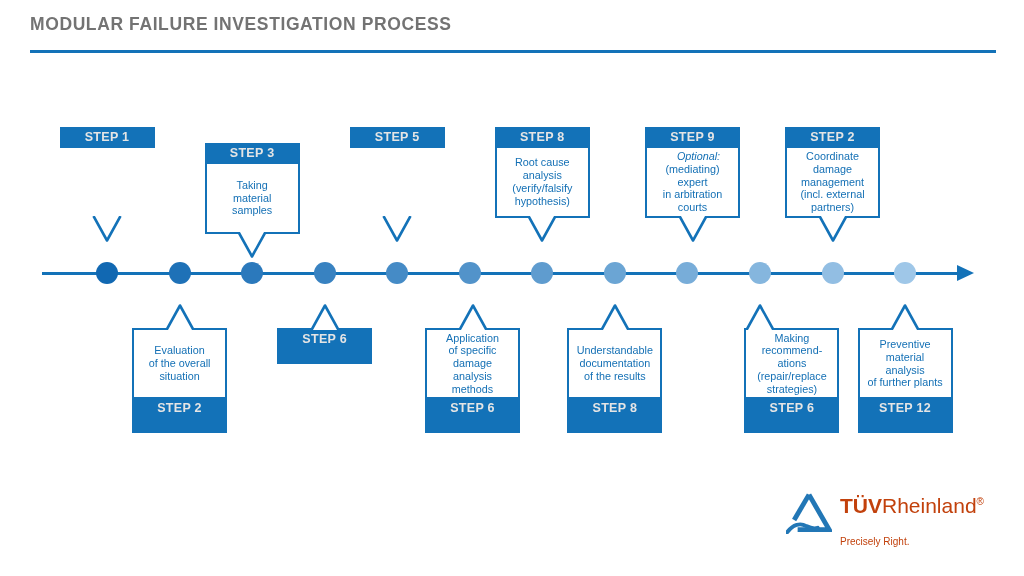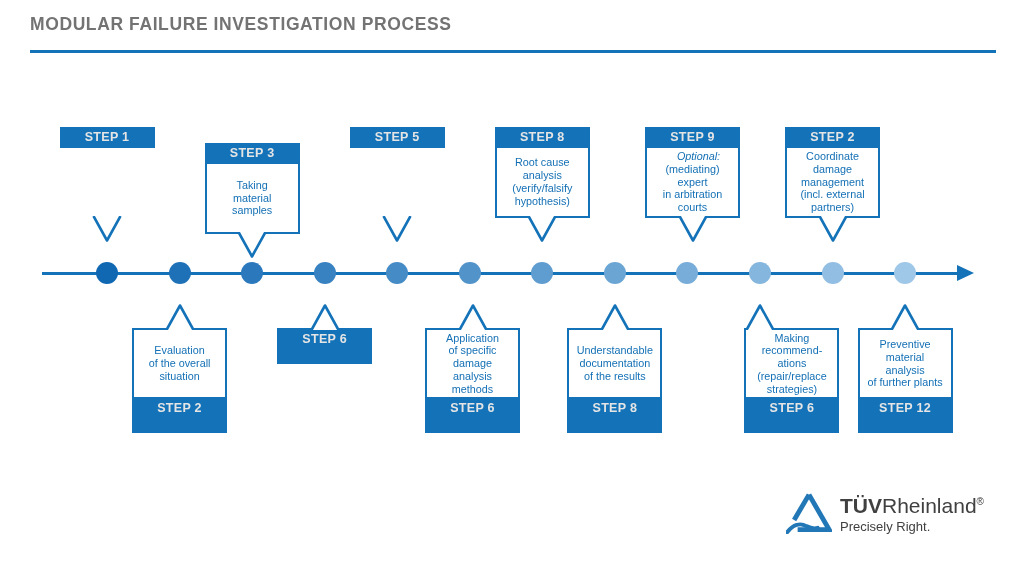--- a/index.html
+++ b/index.html
@@ -42,25 +42,25 @@
   .step-bottom .step-body{height:69px;border:2px solid #1372b8;border-bottom:none;}
   .step-text{white-space:pre-line;}
   .step-italic{font-style:italic;display:block;margin-left:12px;}
   .tail{position:absolute;left:32.5px;width:30px;height:27px;display:block;}
   .step-top .tail{top:89px;}
   .step-bottom .tail{top:-25px;}
 
   
   .logo{position:absolute;left:786px;top:490px;display:flex;align-items:flex-start;}
   .logo-mark{display:block;margin-top:2px;}
-  .logo-textcol{margin-left:8px;color:#404040;}
+  .logo-textcol{margin-left:8px;color:#c2410c;}
   .logo-line1{font-size:21px;line-height:24px;white-space:nowrap;}
   .logo-tuv{font-weight:bold;}
   .logo-reg{font-size:10px;vertical-align:super;}
-  .logo-tagline{font-size:13px;line-height:18px;margin-top:0;}
+  .logo-tagline{font-size:10px;line-height:18px;margin-top:15px;}
 </style>
 </head>
 <body>
 
 <div class="page">
 
   <h1 class="title">MODULAR FAILURE INVESTIGATION PROCESS</h1>
   <div class="title-rule"></div>
 
   <div>

